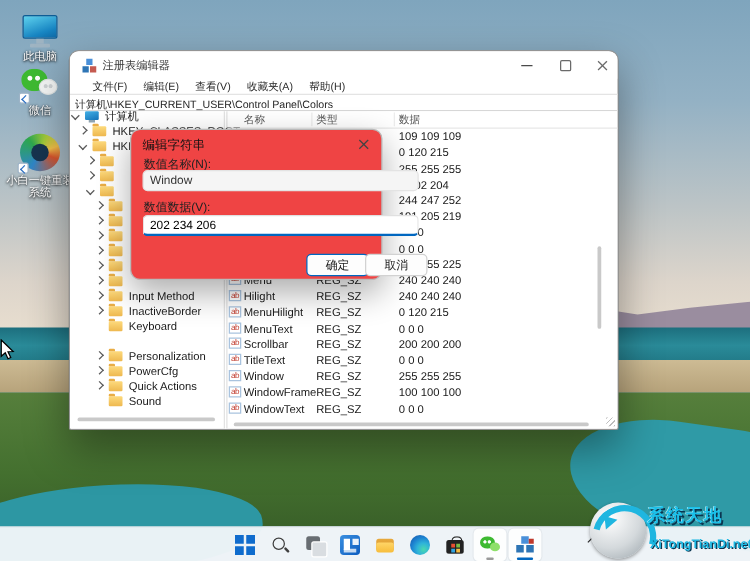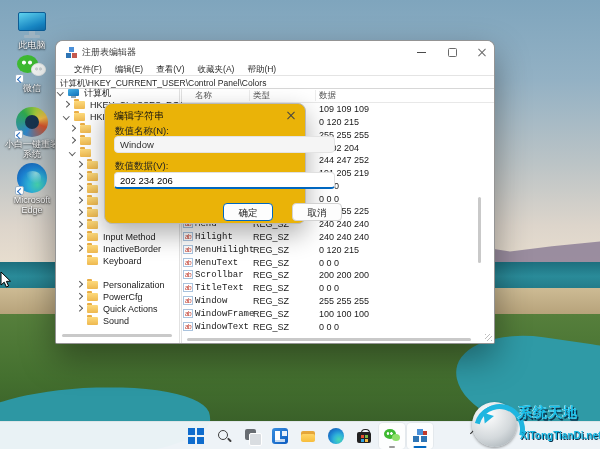--- a/index.html
+++ b/index.html
@@ -97,41 +97,41 @@
   .tree-hscroll { position:absolute; left:6px; top:293px; width:110px; height:3px; border-radius:2px; background:#c9c9c9; }
 
   
   .hdr-cell { position:absolute; top:48px; height:13px; font-size:8.5px; color:#555; line-height:13px; }
   .hdr-line { position:absolute; left:126px; right:0; top:61px; height:1px; background:#e8e8e8; }
   .hdr-sep { position:absolute; top:49px; width:1px; height:11px; background:#ececec; }
   .lr { position:absolute; left:126px; right:0; height:12.8px; }
   .ab { position:absolute; left:1px; top:1px; width:10px; height:9px; background:#fff; border:1px solid #a9c3de;
     font-style:normal; font-size:6.5px; line-height:7px; text-align:center; color:#c0392b; letter-spacing:-0.5px; }
   .ln,.lt,.ld { position:absolute; top:0; font-weight:normal; font-size:9px; line-height:12.8px; color:#1a1a1a; white-space:nowrap; }
-  .ln { left:13px;font-family:Liberation Mono, monospace; } .lt { left:71px; } .ld { left:137px; }
+  .ln { left:13px; } .lt { left:71px; } .ld { left:137px; }
   .list-vscroll { position:absolute; left:422px; top:156px; width:3px; height:66px; border-radius:2px; background:#c9c9c9; }
   .list-hscroll { position:absolute; left:131px; top:297px; width:284px; height:3px; border-radius:2px; background:#c9c9c9; }
   .grip { position:absolute; right:2px; bottom:2px; width:7px; height:7px;
     background:repeating-linear-gradient(135deg,#bdbdbd 0 1px,transparent 1px 3px); }
 
   
-  .dlg { position:absolute; left:104px; top:103px; width:202px; height:121px; background:#eab308;
+  .dlg { position:absolute; left:104px; top:103px; width:202px; height:121px; background:#ef4444;
     border:1px solid #b9b9b9; border-radius:8px; box-shadow:0 10px 26px rgba(0,0,0,.32); z-index:30; }
   .dlg-title { position:absolute; left:9px; top:5px; font-size:10px; color:#111; }
   .dlg-close { position:absolute; right:8px; top:5px; width:12px; height:12px; }
   .dlg-close::before,.dlg-close::after { content:""; position:absolute; left:1px; top:5.5px; width:10px; height:1px; background:#444; }
   .dlg-close::before { transform:rotate(45deg); } .dlg-close::after { transform:rotate(-45deg); }
   .dlg-label { position:absolute; left:10px; font-size:9.5px; color:#222; }
   .fld { position:absolute; left:9px; width:221px; height:17px; border-radius:4px; font-size:9.5px;
     line-height:16px; padding-left:5px; }
   .fld-name { top:32px; background:#f5f5f5; border:1px solid #e3e3e3; color:#333; }
   .fld-data { top:68px; background:#fff; border:1px solid #e0e0e0; border-bottom:2px solid #0067c0; color:#000; }
   .btn { position:absolute; top:99px; width:50px; height:18px; border-radius:4px; background:#fdfdfd;
     font-size:9.5px; text-align:center; line-height:17px; color:#1a1a1a; }
-  .btn-ok { left:118px; border:1.5px solid #0067c0; }
+  .btn-ok { left:140px; border:1.5px solid #0067c0; }
   .btn-cancel { left:187px; border:1px solid #d2d2d2; }
 
   
   .taskbar { position:absolute; left:0; top:421px; width:600px; height:28px;
     background:rgba(243,247,250,.95); border-top:1px solid rgba(0,0,0,.05); z-index:40; }
   .slot { position:absolute; top:1px; width:26px; height:26px; border-radius:4px; }
   .slot.active { background:rgba(255,255,255,.85); box-shadow:0 0 0 1px rgba(0,0,0,.04); }
   .pill { position:absolute; bottom:1px; left:50%; transform:translateX(-50%); height:2.5px; border-radius:2px; }
   .pill.gray { width:6px; background:#9a9a9a; }
   .pill.blue { width:13px; background:#0067c0; }
@@ -214,26 +214,20 @@
       <i class="shortcut-badge"></i>
     </span>
     <span class="dlabel">微信</span>
   </div>
   <div class="dicon" style="left:4px;top:107px;">
     <span class="ic-center xb-ic" style="display:block;">
       <i class="shortcut-badge"></i>
     </span>
     <span class="dlabel">小白一键重装系统</span>
   </div>
-  <div class="dicon" style="left:4px;top:163px;">
-    <span class="ic-center edge-ic" style="display:block;">
-      <i class="shortcut-badge"></i>
-    </span>
-    <span class="dlabel">Microsoft Edge</span>
-  </div>
 
   <div class="win">
     <div class="titlebar">
       <span class="app-ic">
           <i class="c1"></i>
           <i class="c2"></i>
           <i class="c3"></i>
         </span>
       <span class="title-text">注册表编辑器</span>
       <span class="cap-btn cap-min"></span>

